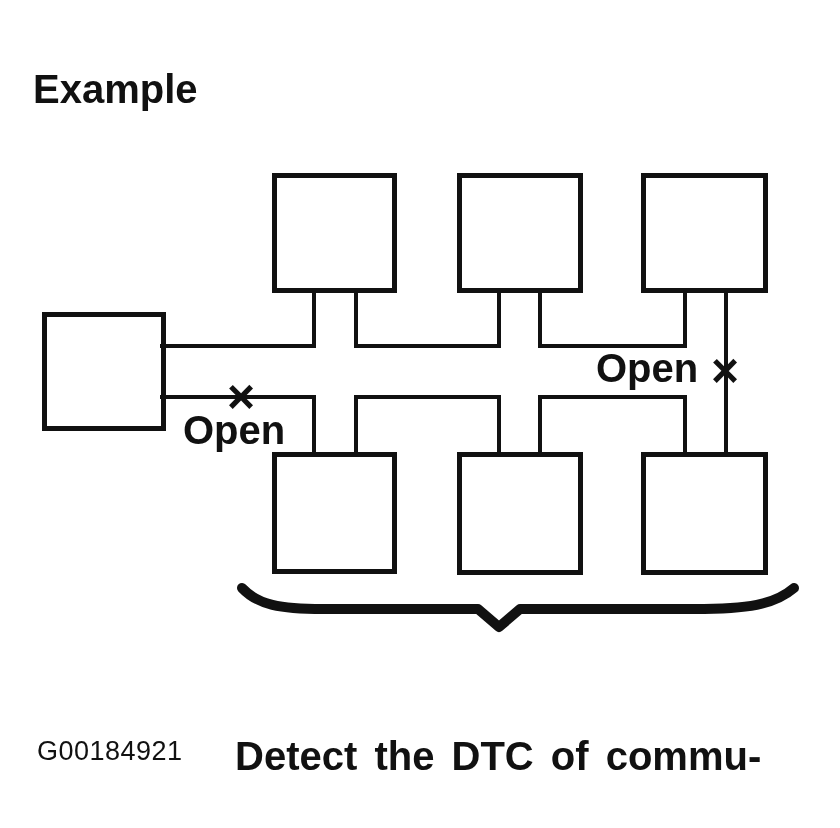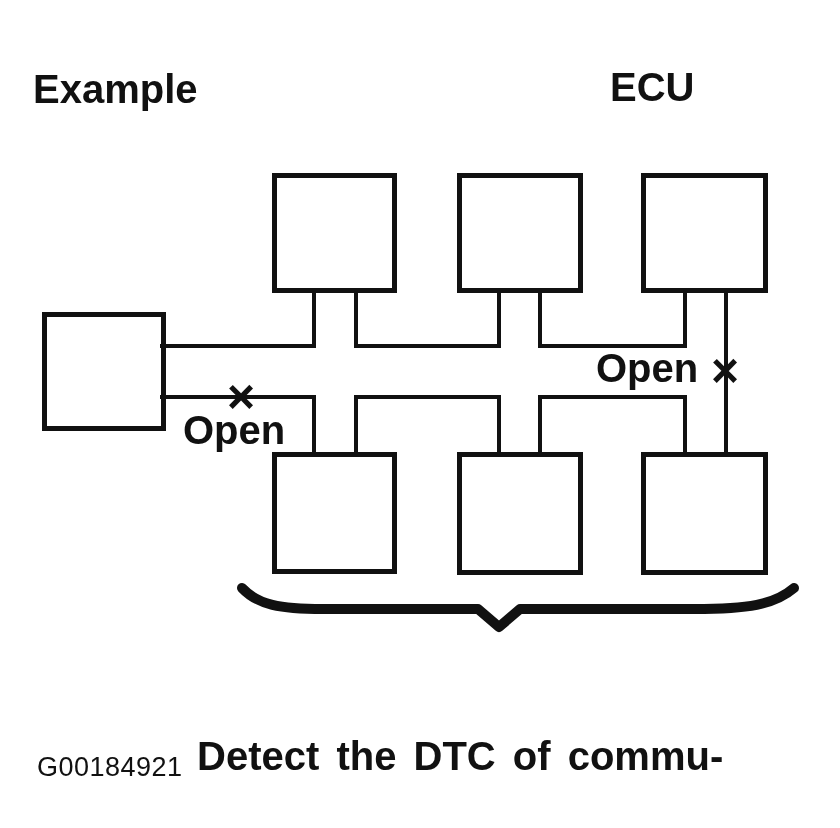--- a/index.html
+++ b/index.html
@@ -51,21 +51,20 @@
   }
 </style>
 </head>
 <body>
 
 <div class="canvas">
 
   <div class="lbl" style="left:33px; top:66px;">Example</div>
 
   <div class="abs" style="left:610px; top:64px;">
-    <span class="lbl" style="position:static; display:block;">ECU</span>
   </div>
 
   <div class="ecu-box" style="left:42px; top:312px; width:124px; height:119px;"></div>
 
   <div class="ecu-box" style="left:272px; top:173px; width:125px; height:120px;"></div>
   <div class="ecu-box" style="left:457px; top:173px; width:126px; height:120px;"></div>
   <div class="ecu-box" style="left:641px; top:173px; width:127px; height:120px;"></div>
 
   <div class="ecu-box" style="left:272px; top:452px; width:125px; height:122px;"></div>
   <div class="ecu-box" style="left:457px; top:452px; width:126px; height:123px;"></div>
@@ -96,19 +95,19 @@
   <div class="xmark" style="left:707px; top:354px;">×</div>
 
   <div class="lbl" style="left:183px; top:407px;">Open</div>
   <div class="lbl" style="left:596px; top:345px;">Open</div>
 
   <svg class="abs" style="left:228px; top:580px;" width="584" height="54" viewBox="0 0 584 54">
     <path d="M14,8 C30,25 52,29 95,29 L250,29 L271,47 L292,29 L466,29 C520,29 546,25 566,8" fill="none" stroke="#111111" stroke-width="10" stroke-linecap="round" stroke-linejoin="round"></path>
   </svg>
 
   <div class="lbl" style="left:197px; top:631px; line-height:50px;">
-    <span class="caption-line" style="word-spacing:6px;">Detect the DTC of commu-</span>
+    <span class="caption-line" style="word-spacing:6px;margin-left:38px;">Detect the DTC of commu-</span>
     
   </div>
 
-  <div class="code" style="left:37px; top:752px;">G00184921</div>
+  <div class="code" style="left:37px; top:736px;">G00184921</div>
 
 </div>
 
 </body></html>

